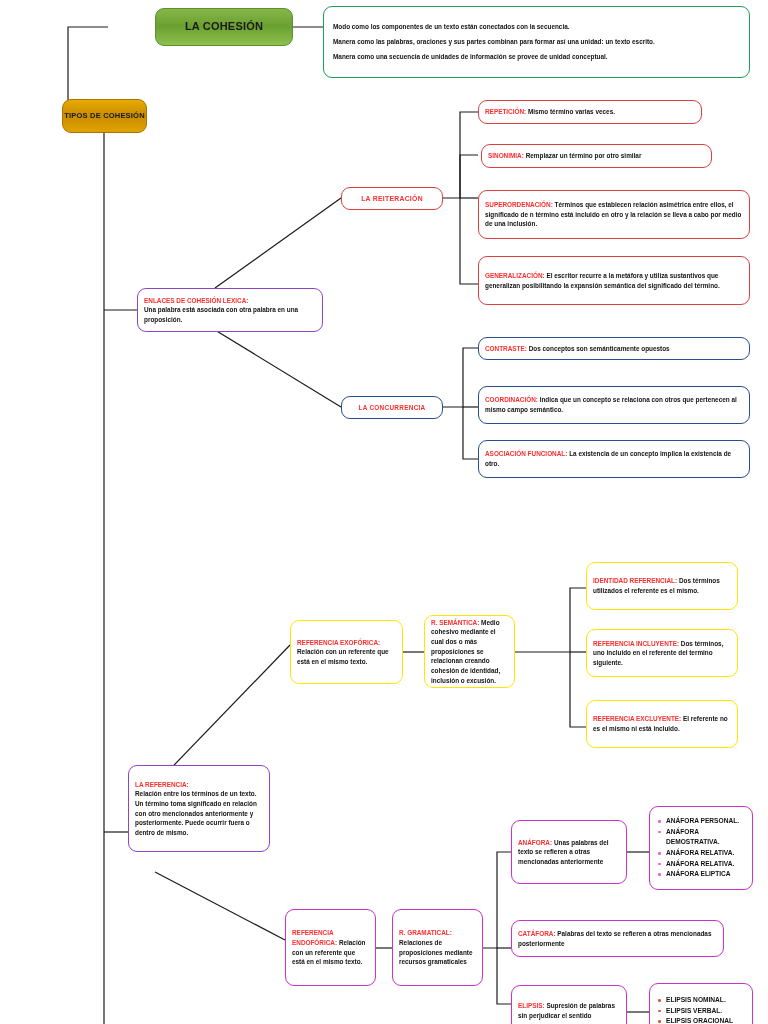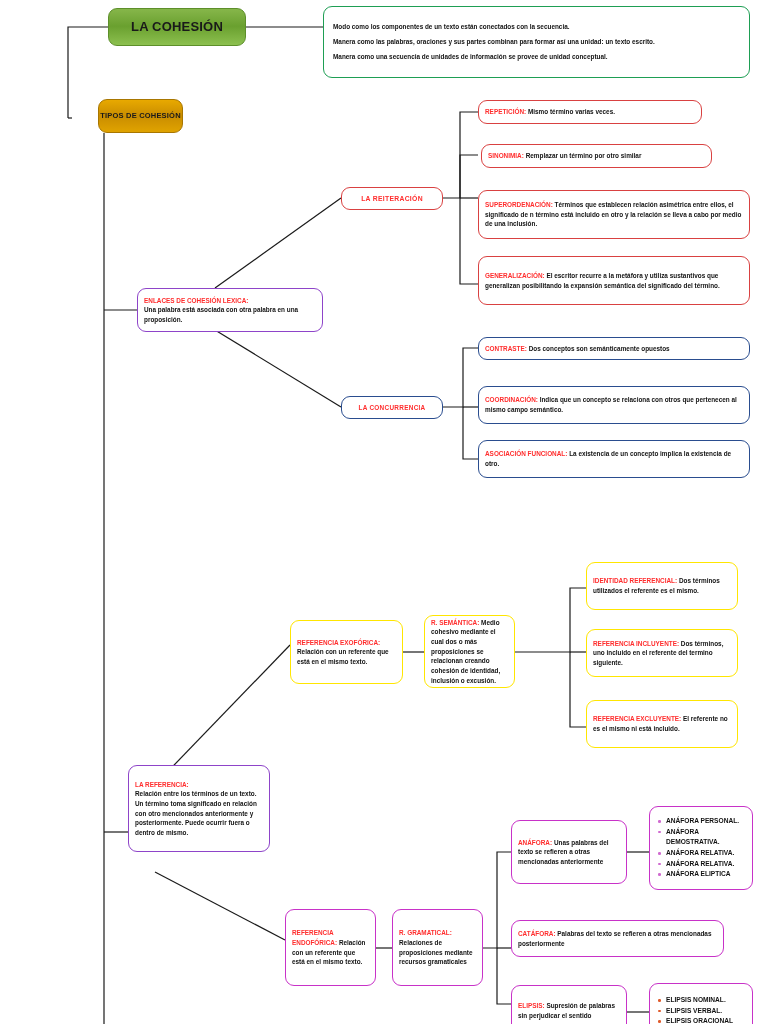--- a/index.html
+++ b/index.html
@@ -58,21 +58,22 @@
     justify-content:center;
     text-align:center;
     font-weight:bold;
     letter-spacing:.2px;
     line-height:1.25;
   }
   .chip-green{
     background:linear-gradient(180deg,#86b64a 0%,#6aa02f 48%,#8cc04f 100%);
     border:1px solid #5d8f2a;
     color:#1a1a1a;
-    font-size:13px;
+    font-size:11px;
+    margin-left:47px;
   }
   .chip-gold{
     background:linear-gradient(180deg,#e8a900 0%,#c98d00 50%,#e0a300 100%);
     border:1px solid #a87600;
     color:#1a1a1a;
     font-size:7.5px;
   }
   
   .body-txt{
     font-size:6.4px;
@@ -186,21 +187,21 @@
       <line x1="627" y1="852" x2="649" y2="852"></line>
 
       <line x1="627" y1="1012" x2="649" y2="1012"></line>
     </g>
   </svg>
 
   <div class="chip chip-green" style="left:108px; top:8px; width:138px; height:38px;">
     <span>LA COHESIÓN</span>
   </div>
 
-  <div class="chip chip-gold" style="left:62px; top:99px; width:85px; height:34px;margin-left:36px;">
+  <div class="chip chip-gold" style="left:62px; top:99px; width:85px; height:34px;">
     <span>TIPOS DE COHESIÓN</span>
   </div>
 
   <div class="node n-green" style="left:323px; top:6px; width:427px; height:72px; justify-content:center;">
     <div class="body-txt" style="padding:0 9px;">
       <p>Modo como los componentes de un texto están conectados con la secuencia.</p>
       <p>Manera como las palabras, oraciones y sus partes combinan para formar así una unidad: un texto escrito.</p>
       <p>Manera como una secuencia de unidades de información se provee de unidad conceptual.</p>
     </div>
   </div>

